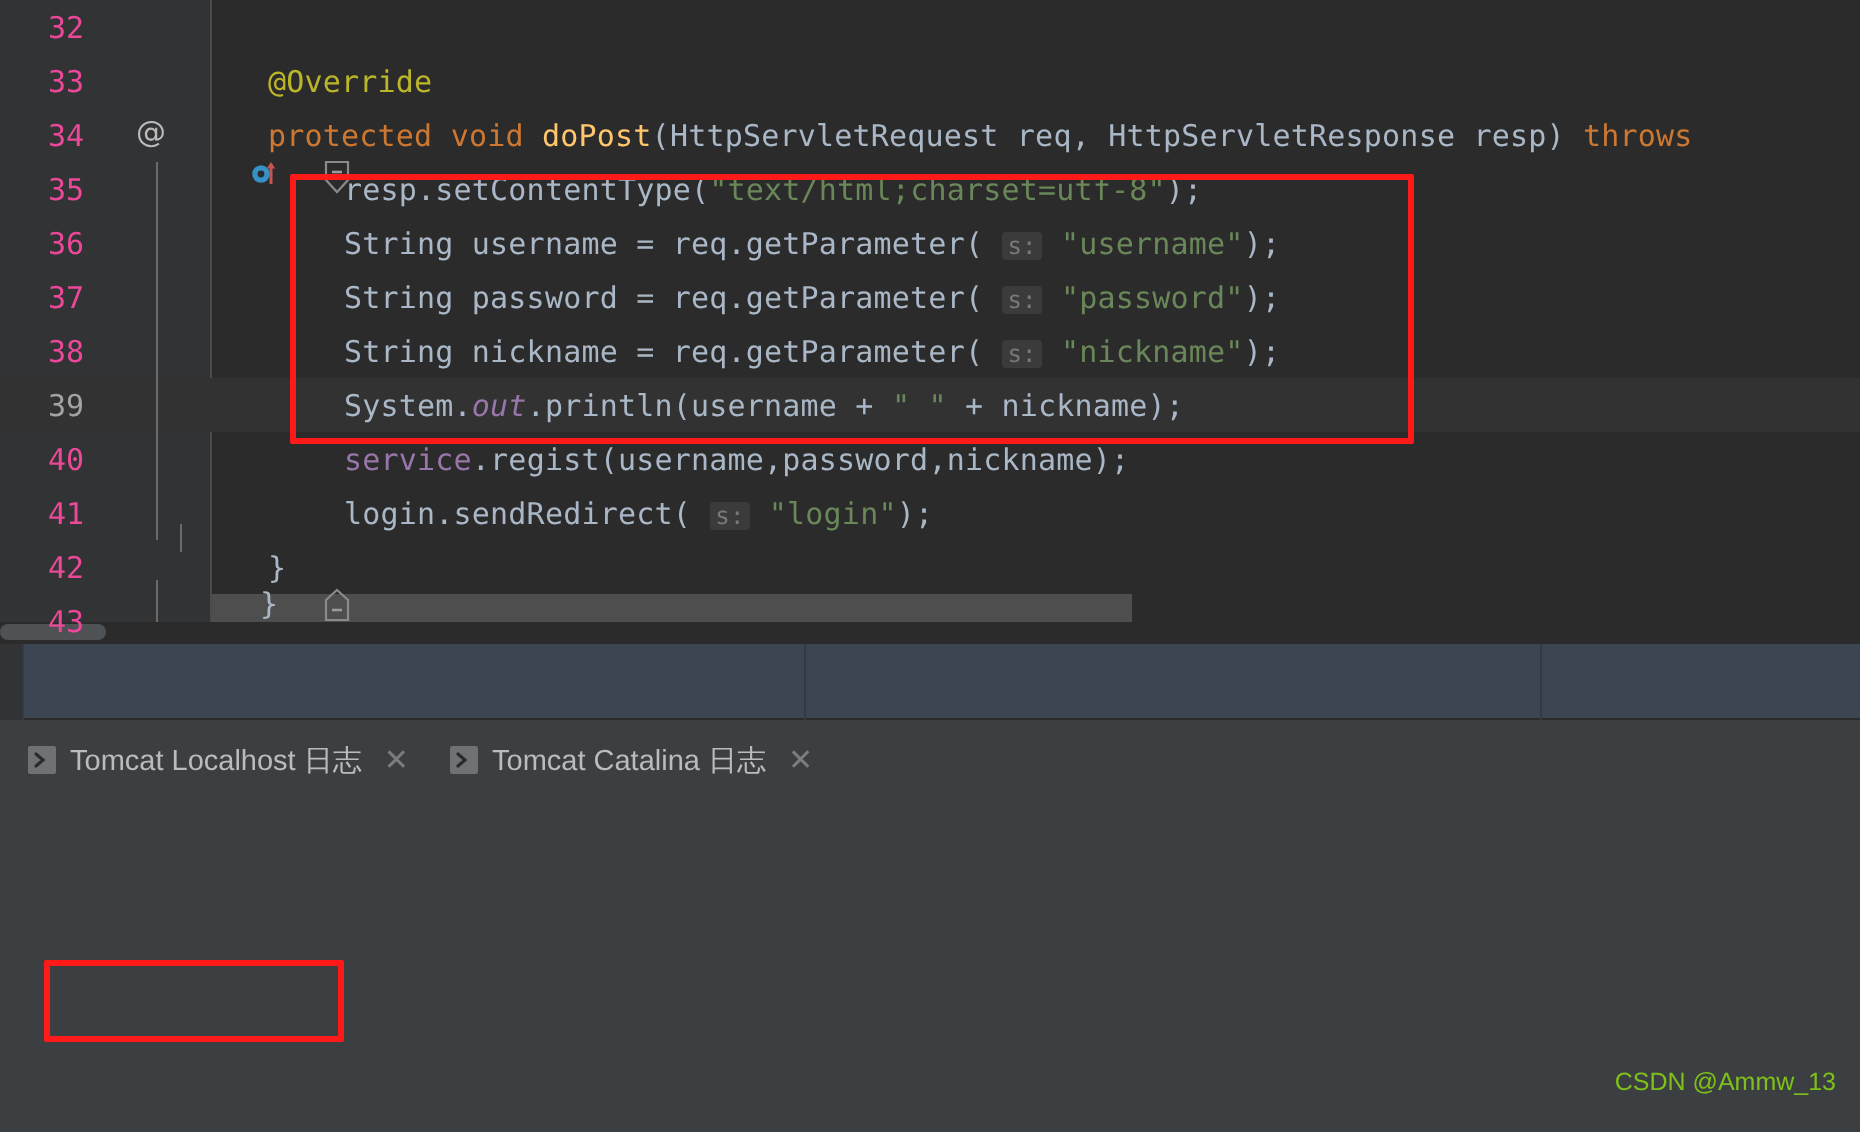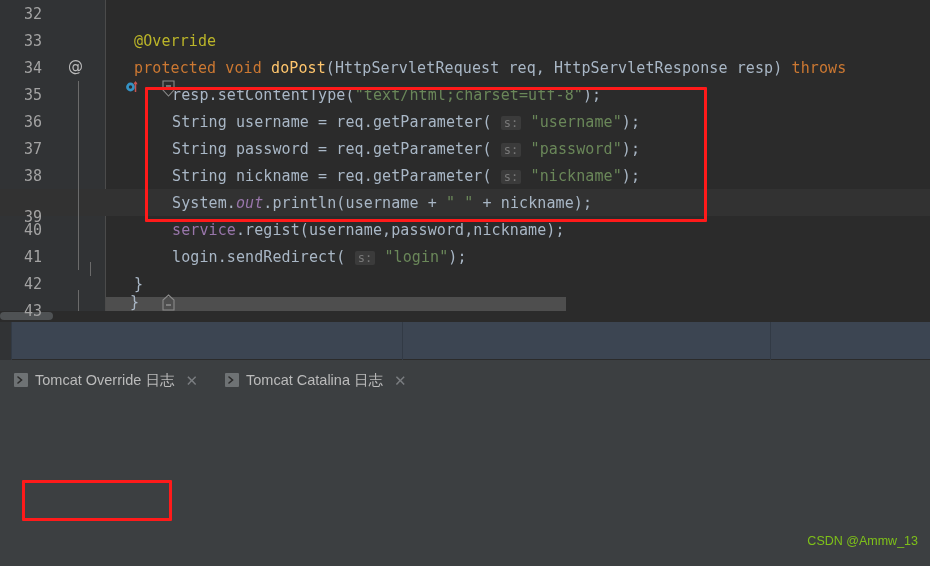--- a/index.html
+++ b/index.html
@@ -31,21 +31,21 @@
   .gutter {
     position: absolute; left: 0; top: 0; width: 106px; height: 100%;
     background: #313335;
     border-right: 1px solid #4b4b4b;
     z-index: 0;
   }
   .lineno {
     position: absolute;
     width: 38px;
     text-align: right;
-    color: #a3a3a3;
+    color: #ec4899;
     font-family: "DejaVu Sans Mono", monospace;
     font-size: 15px;
     left: 4px;
     z-index: 2;
   }
   .gutter-icons {
     position: absolute; left: 44px; width: 58px; height: 27px; z-index: 3;
   }
   .fold-col {
     position: absolute; left: 78px; top: 0; width: 28px; height: 100%;
@@ -230,21 +230,21 @@
     <span class="code-text ind2" style="top:5px;"><span class="pln">String password = req.getParameter( </span><span class="hint">s:</span><span class="str"> "password"</span><span class="pln">);</span></span>
   </div>
 
   <div class="code-row" style="top:162px;position:absolute;left:0;width:930px;">
     <span class="lineno" style="top:5px;">38</span>
     <span class="fold-line" style="left:78px;"></span>
     <span class="code-text ind2" style="top:5px;"><span class="pln">String nickname = req.getParameter( </span><span class="hint">s:</span><span class="str"> "nickname"</span><span class="pln">);</span></span>
   </div>
 
   <div class="code-row current" style="top:189px;position:absolute;left:0;width:930px;">
-    <span class="lineno" style="top:19px;color:#a4a3a3;">39</span>
+    <span class="lineno" style="top:5px;color:#a4a3a3;">39</span>
     <span class="fold-line" style="left:78px;"></span>
     <span class="code-text ind2" style="top:5px;"><span class="pln">System.</span><span class="fld">out</span><span class="pln">.println(username + </span><span class="str">" "</span><span class="pln"> + nickname);</span></span>
   </div>
 
   <div class="code-row" style="top:216px;position:absolute;left:0;width:930px;">
     <span class="lineno" style="top:5px;">40</span>
     <span class="fold-line" style="left:78px;"></span>
     <span class="code-text ind2" style="top:5px;"><span class="fld2">service</span><span class="pln">.regist(username,password,nickname);</span></span>
   </div>
 
@@ -291,21 +291,21 @@
 
 <div id="toolwin">
 
   <div id="tabbar">
     <div class="logtab" style="left:14px;">
       <span class="tabicon">
         <svg width="12" height="12" viewBox="0 0 12 12">
           <path d="M3 3 L6.5 6 L3 9" fill="none" stroke="#2b2b2b" stroke-width="1.6" stroke-linecap="round"></path>
         </svg>
       </span>
-      <span>Tomcat Override 日志</span>
+      <span>Tomcat Localhost 日志</span>
       <span class="tabclose">✕</span>
     </div>
     <div class="logtab" style="left:225px;">
       <span class="tabicon">
         <svg width="12" height="12" viewBox="0 0 12 12">
           <path d="M3 3 L6.5 6 L3 9" fill="none" stroke="#2b2b2b" stroke-width="1.6" stroke-linecap="round"></path>
         </svg>
       </span>
       <span>Tomcat Catalina 日志</span>
       <span class="tabclose">✕</span>

